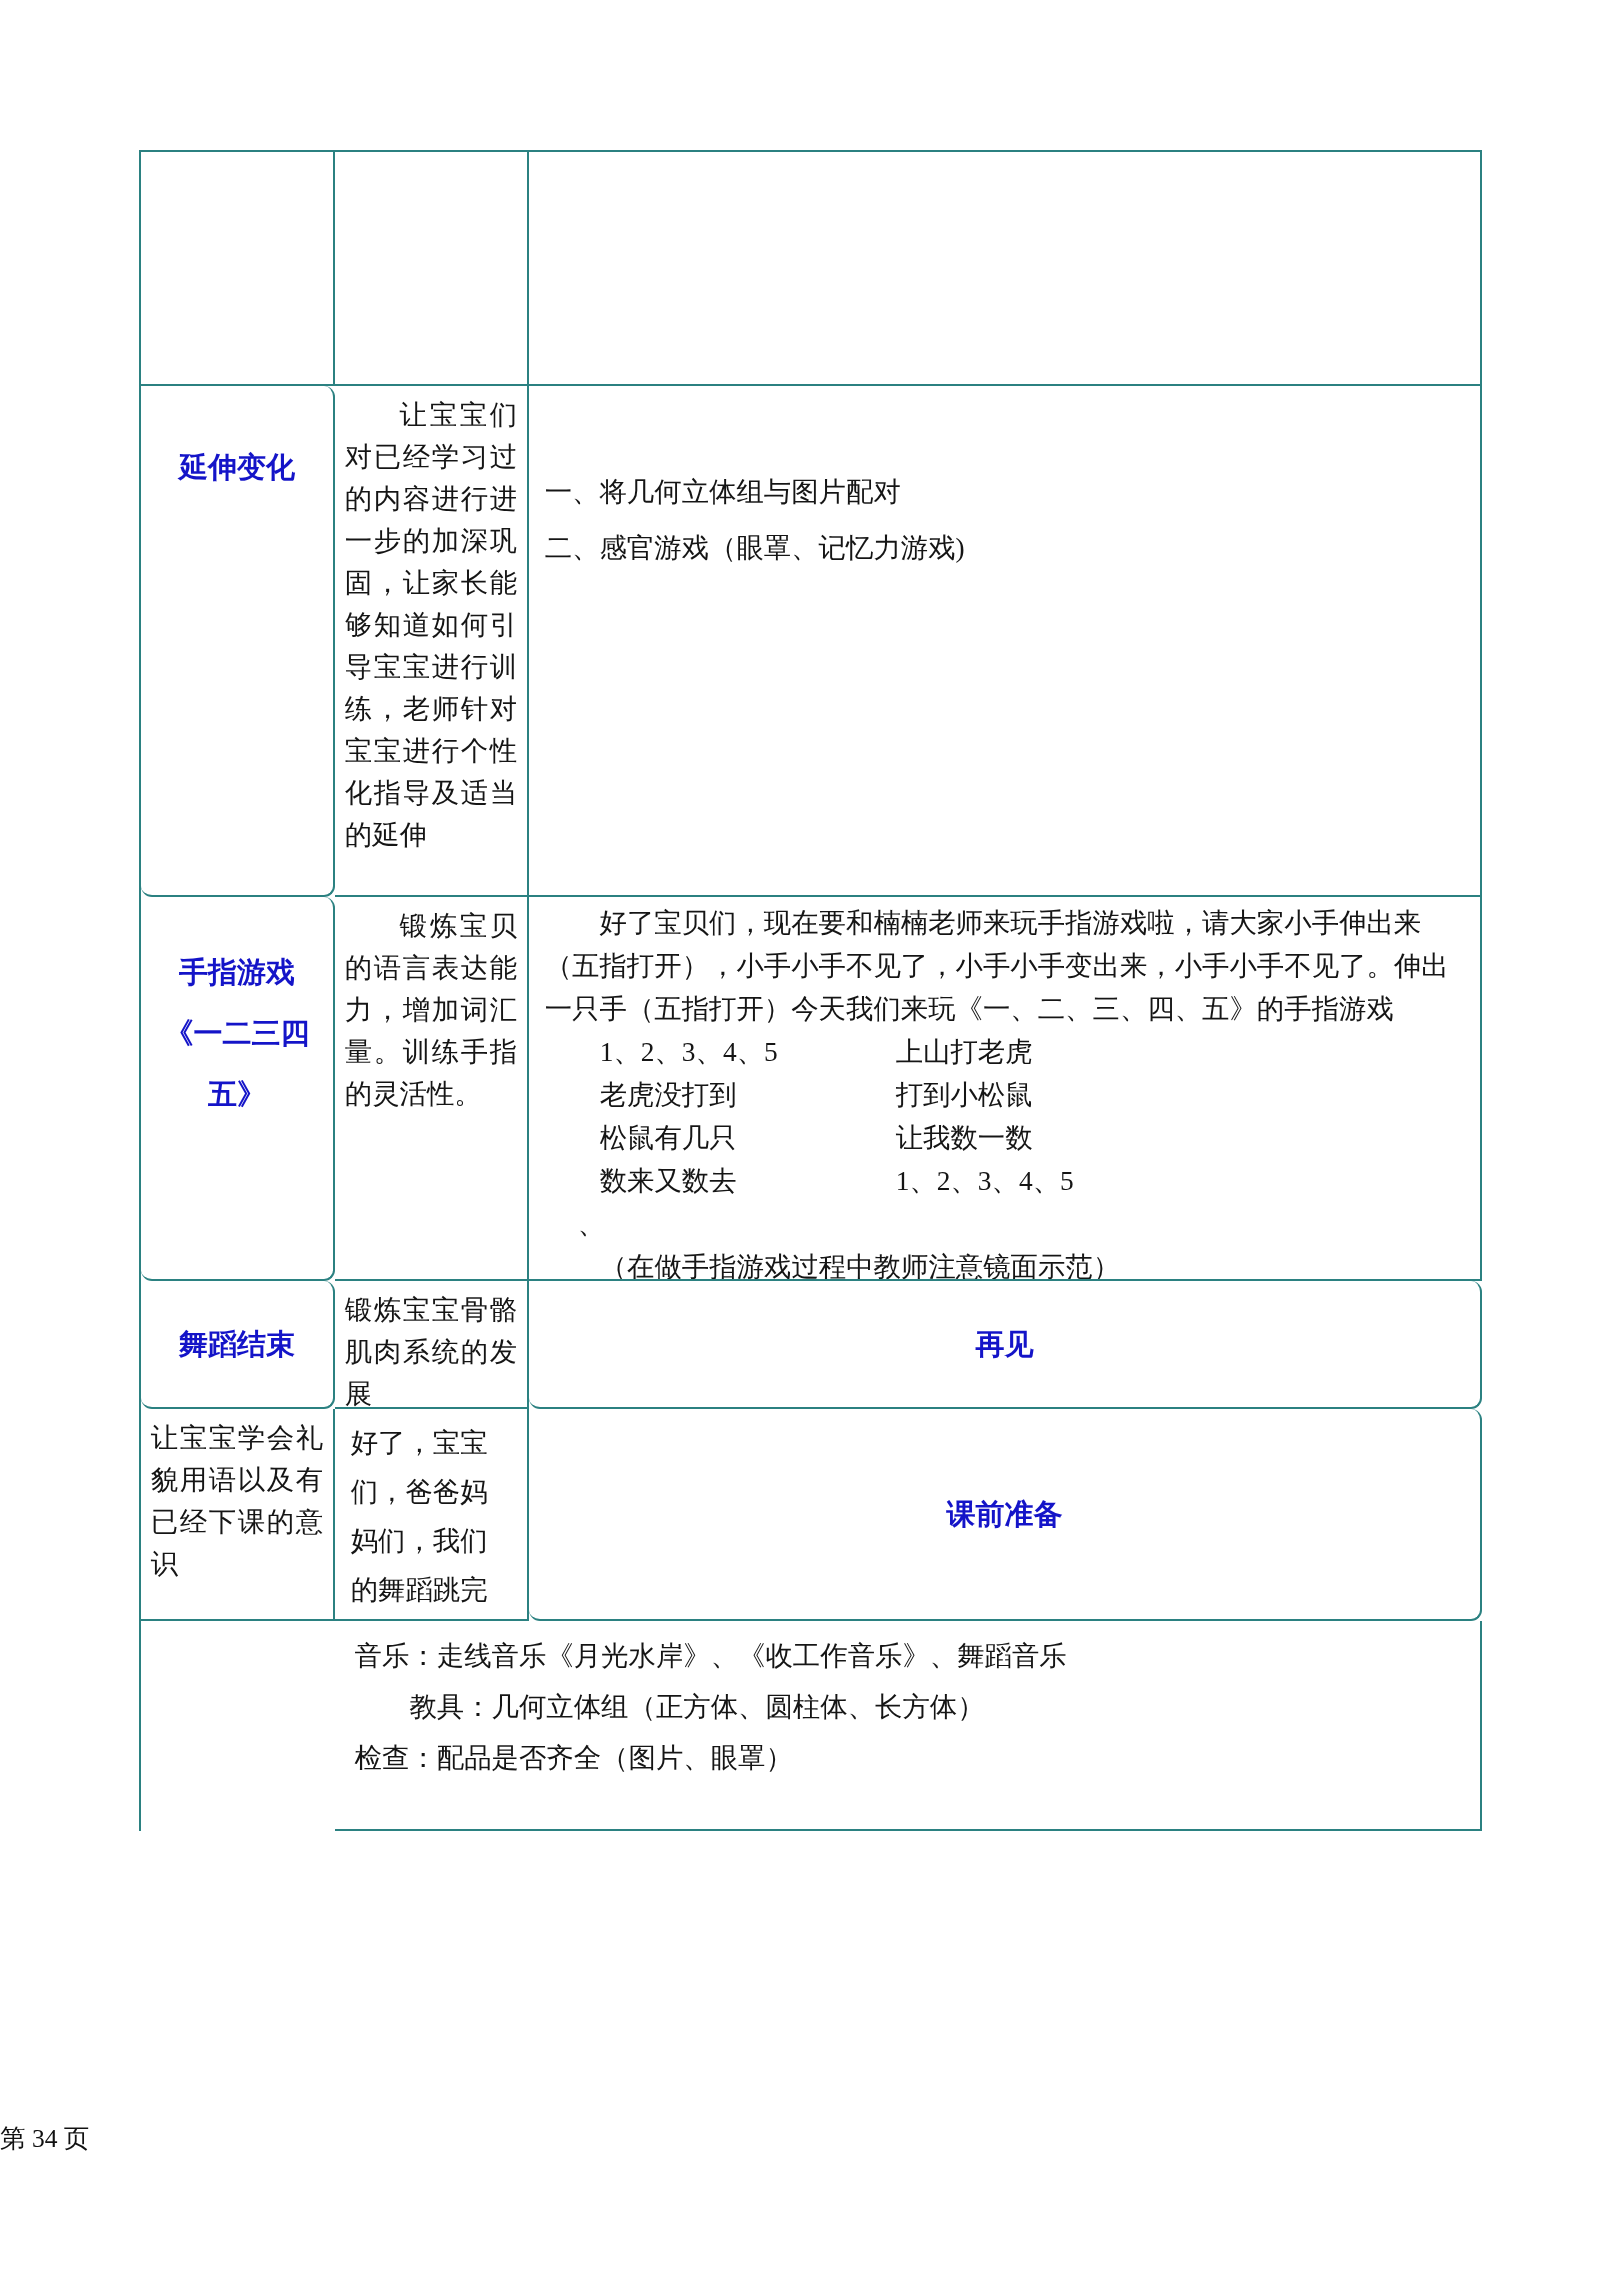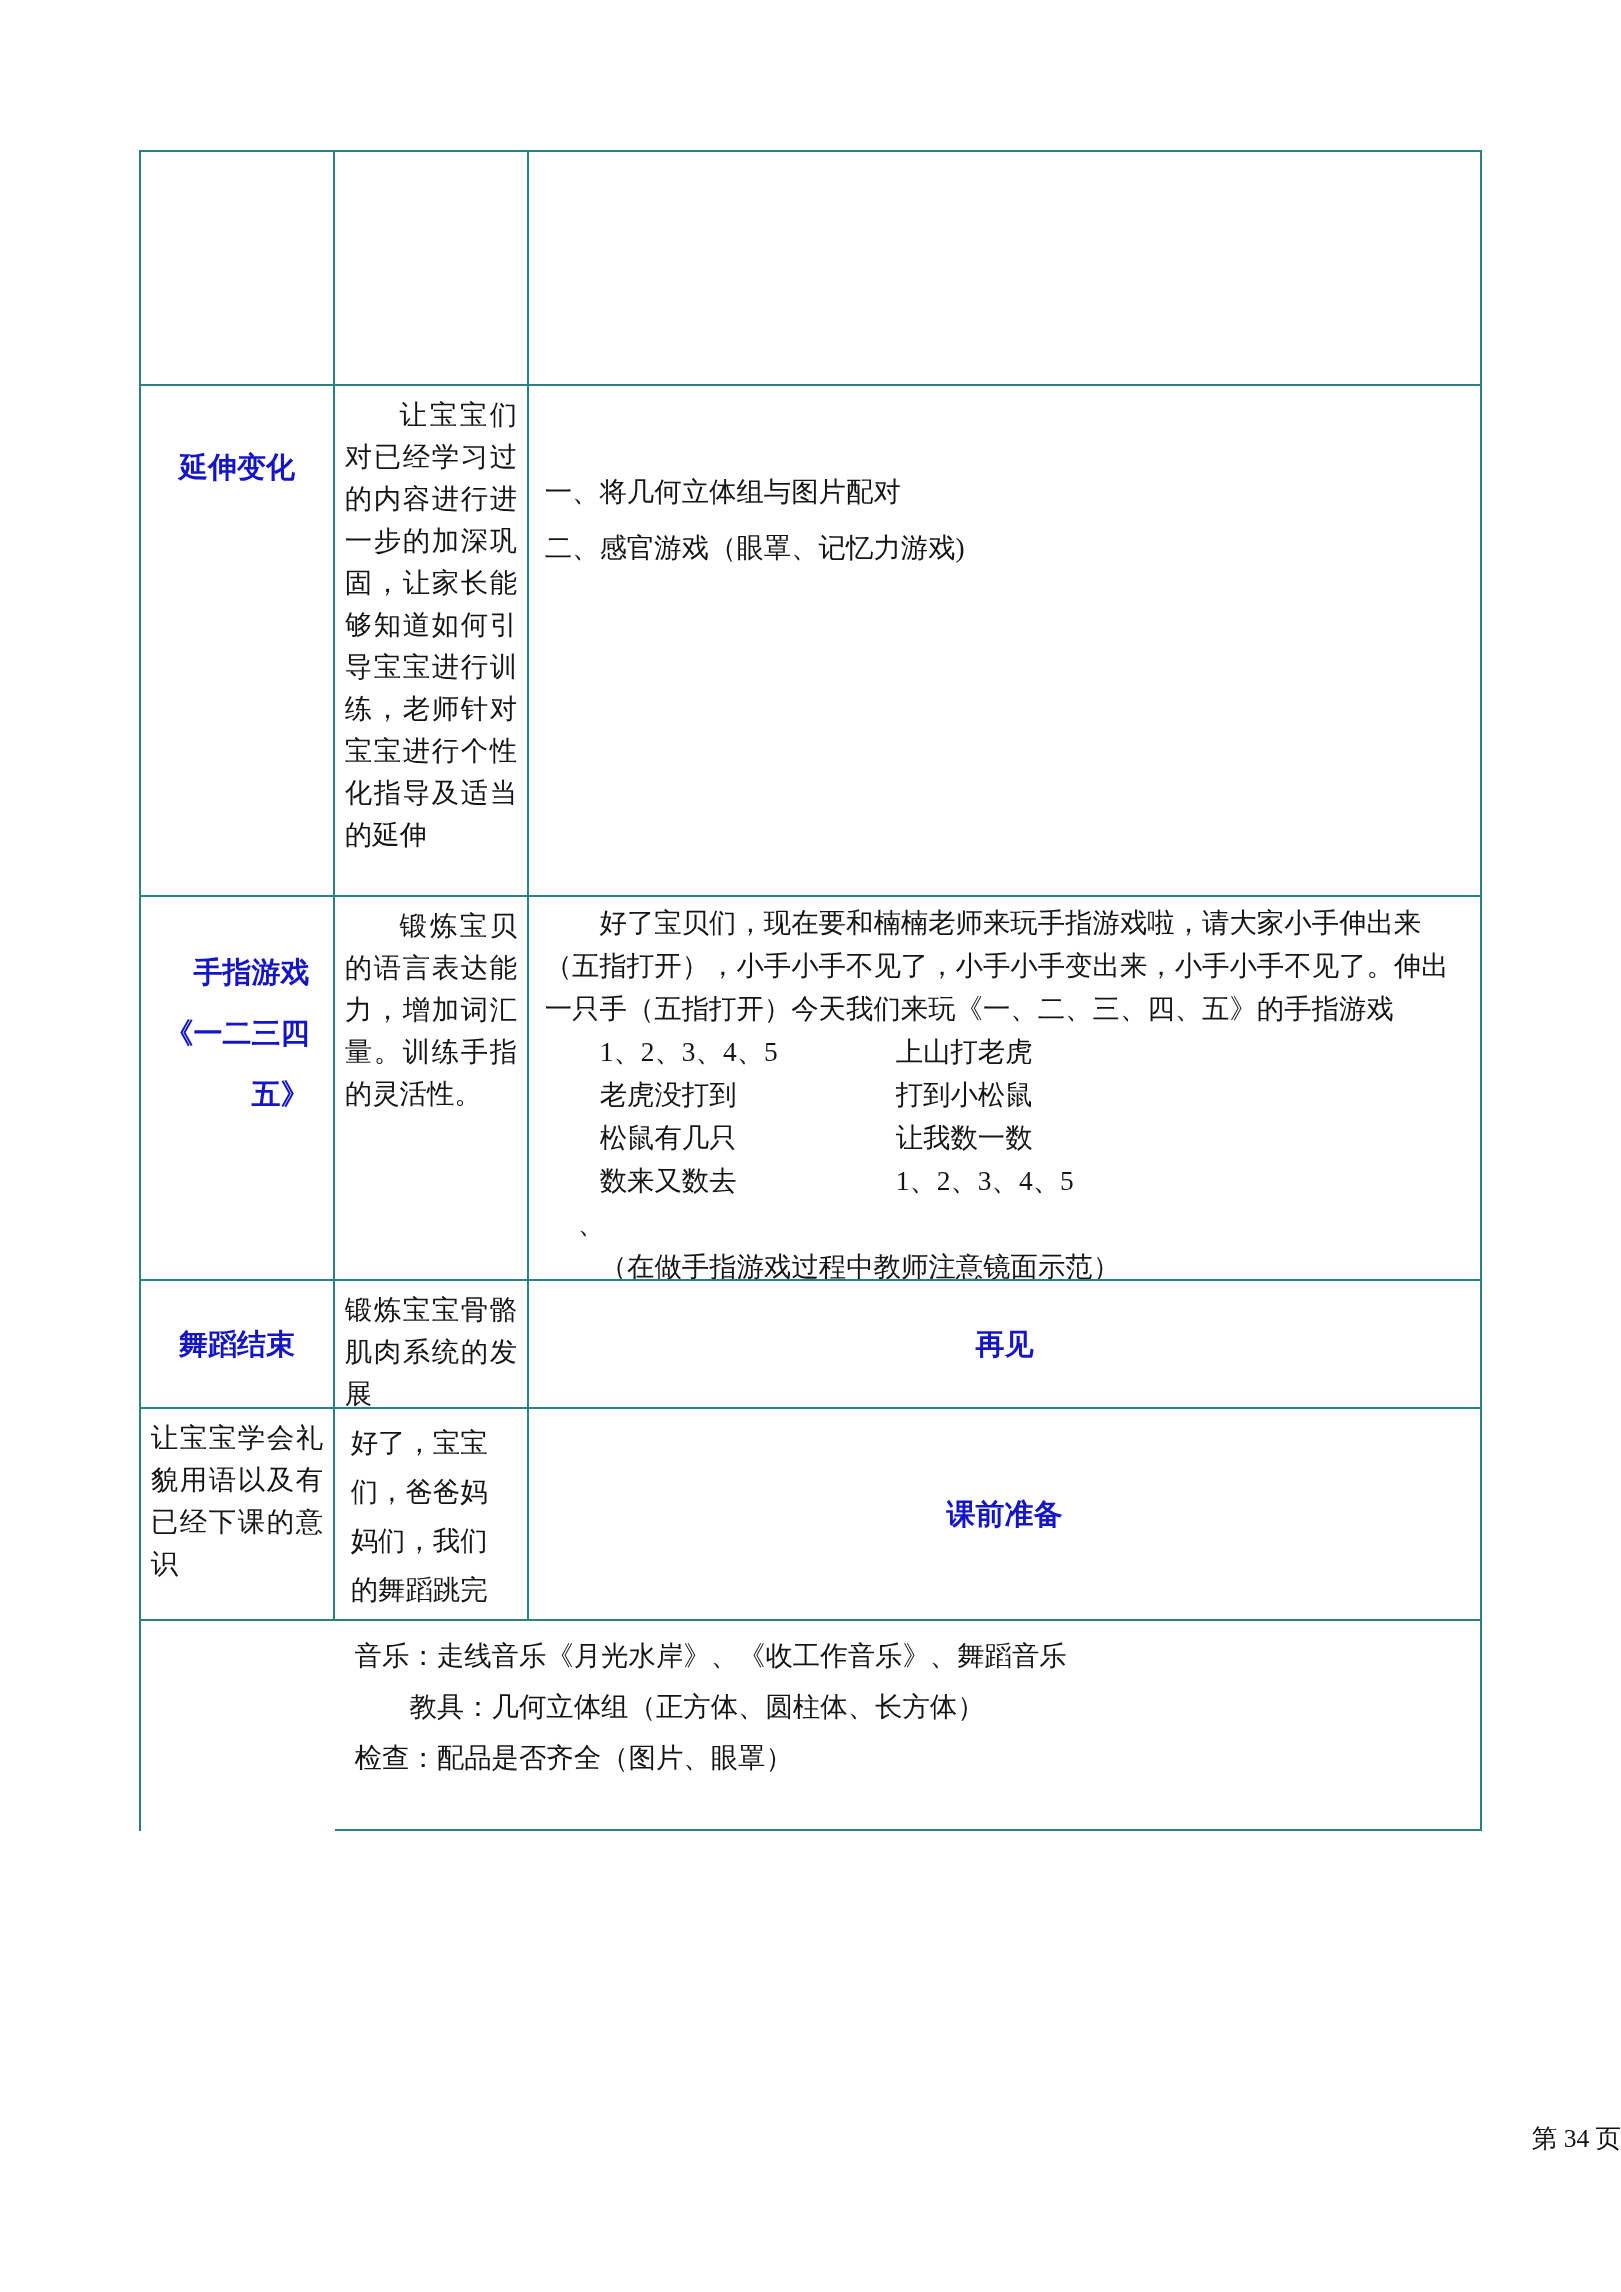--- a/index.html
+++ b/index.html
@@ -34,22 +34,23 @@
   }
   
   .c-label {
     display: flex;
     justify-content: center;
     align-items: center;
     color: #1414c8;
     font-weight: bold;
     font-size: 29px;
     font-family: "Liberation Sans", "DejaVu Sans", sans-serif;
-    text-align: right;
+    text-align: center;
     line-height: 61px;
+    border-radius: 11px;
   }
   .c-label.v-top { align-items: flex-start; }
   .pad-top-52 { padding-top: 51px; }
   .pad-top-46 { padding-top: 45px; }
   
   .c-obj {
     padding: 7.8px 9.8px 0 9.8px;
     font-size: 27.4px;
     line-height: 42px;
     text-align: justify;
@@ -82,21 +83,21 @@
     padding: 9.8px 19.6px 0 19.6px;
     font-size: 27.4px;
     line-height: 51px;
   }
   .prep-line { white-space: pre-wrap; }
   .page-footer {
     position: absolute;
     left: 0;
     top: 2121px;
     width: 100%;
-    text-align: right;
+    text-align: left;
     font-size: 25.5px;
     color: #111111;
   }
 </style>
 </head>
 <body>
 
 <div class="doc-table">
 
   <div class="cell"></div>

